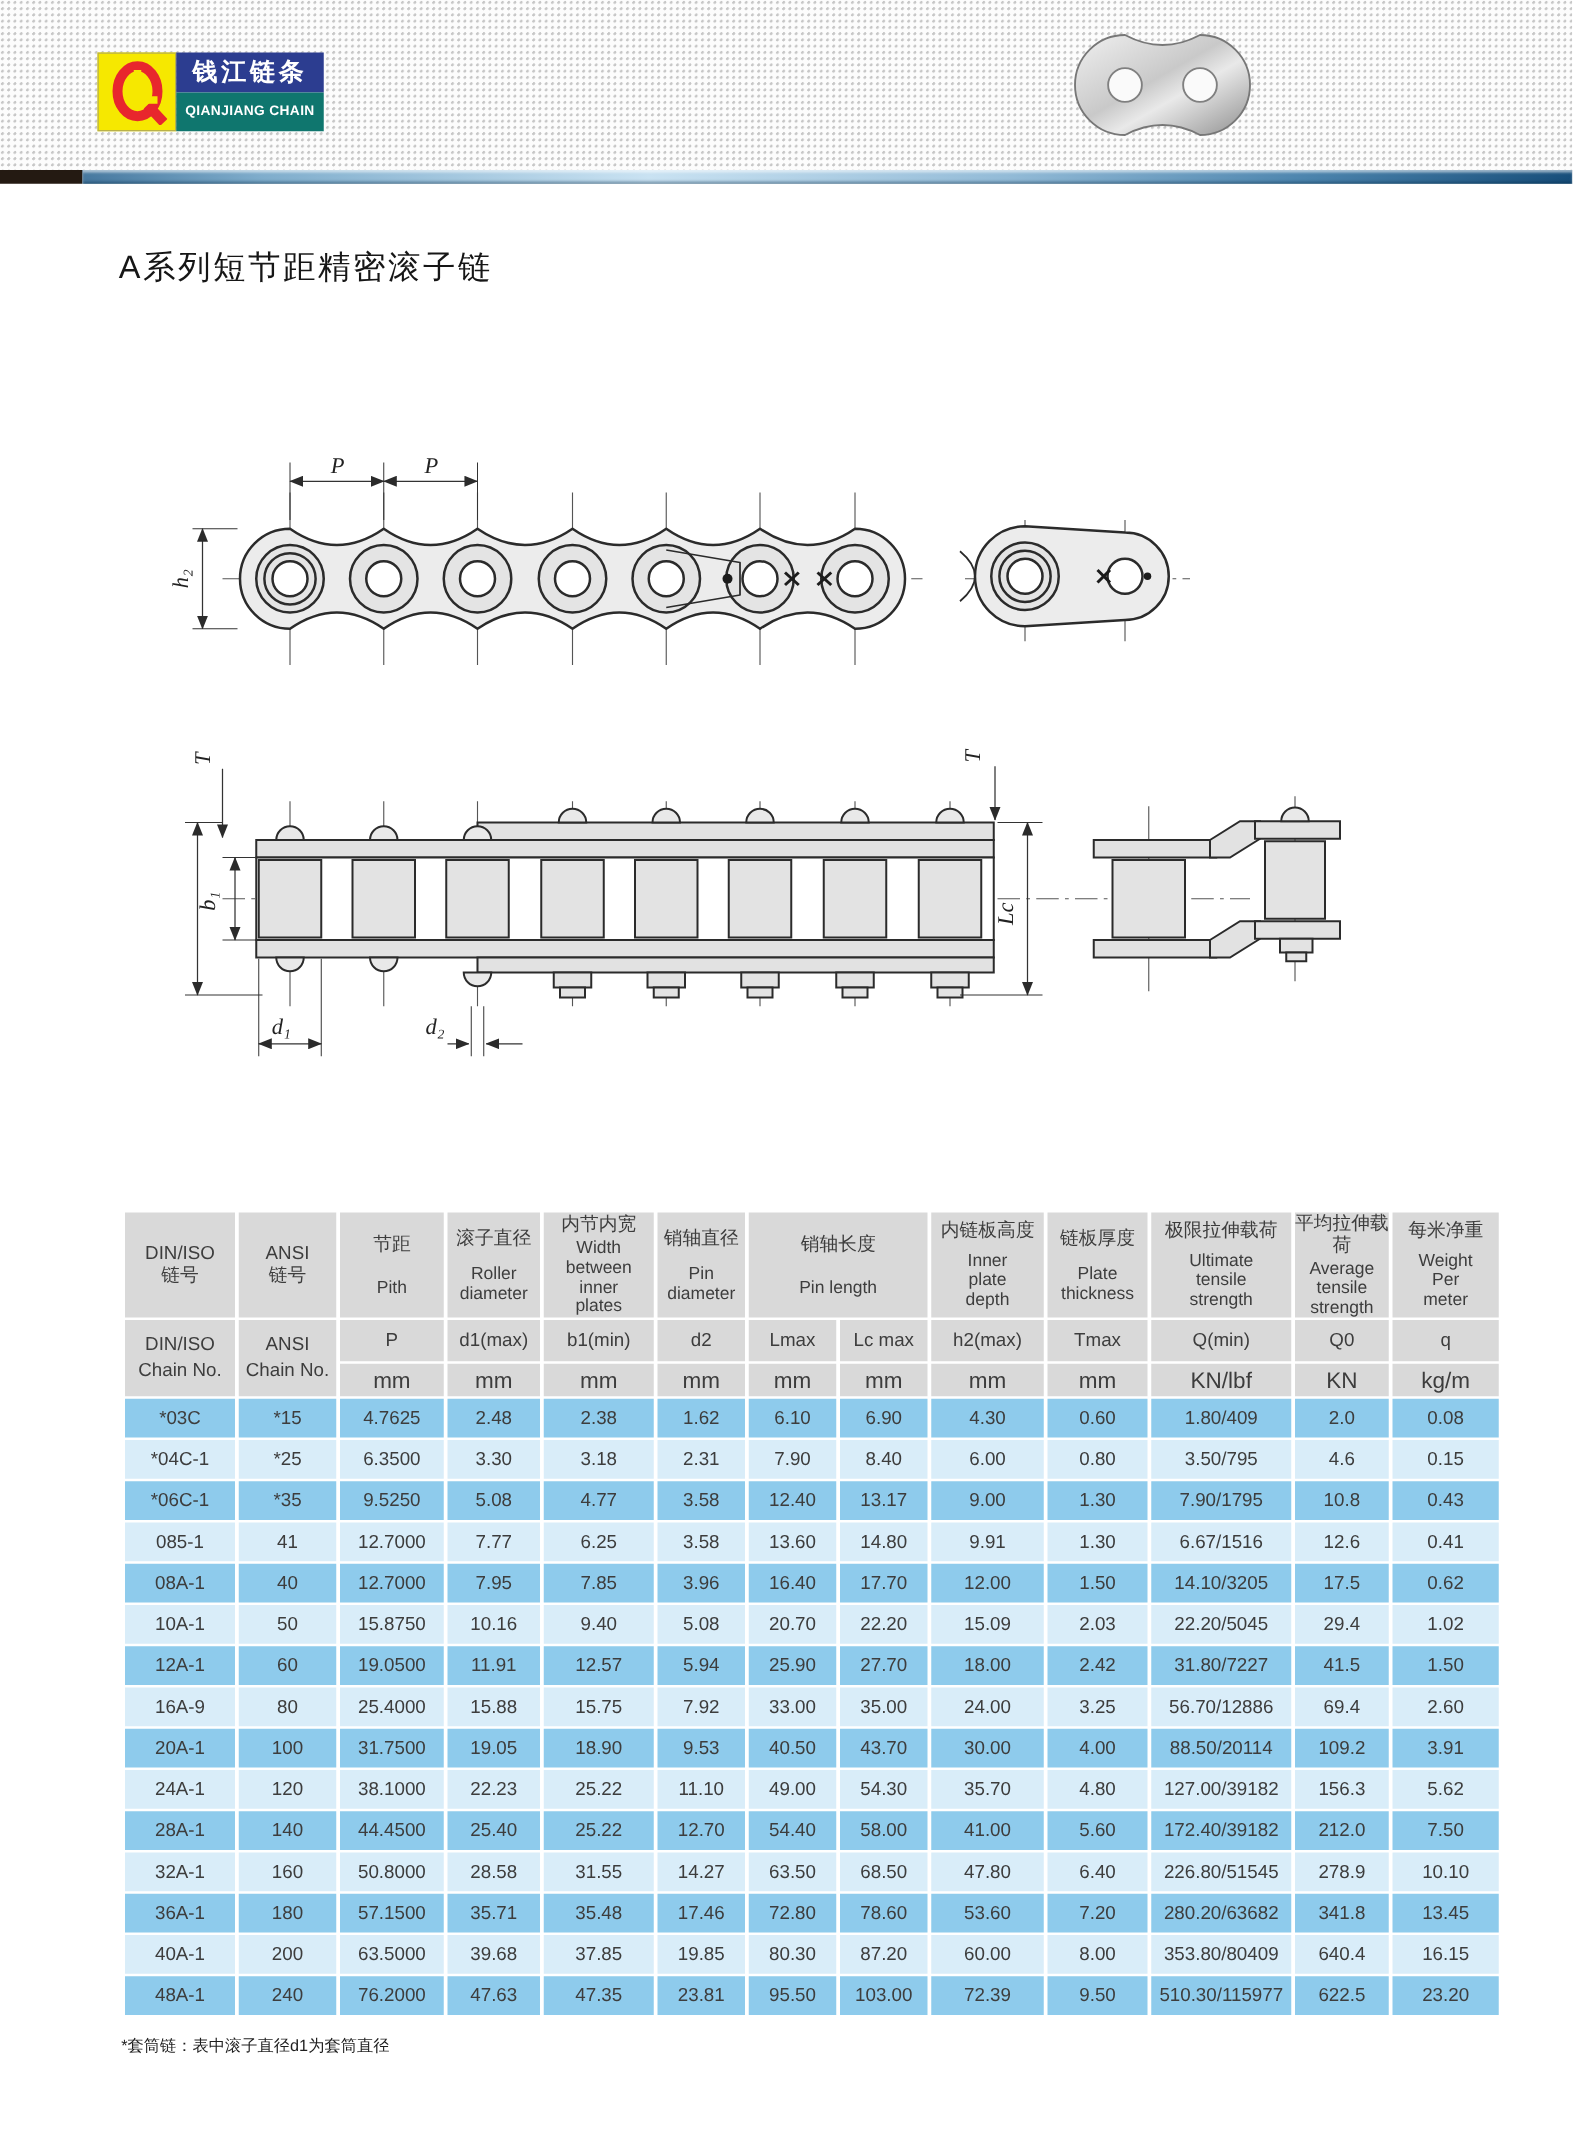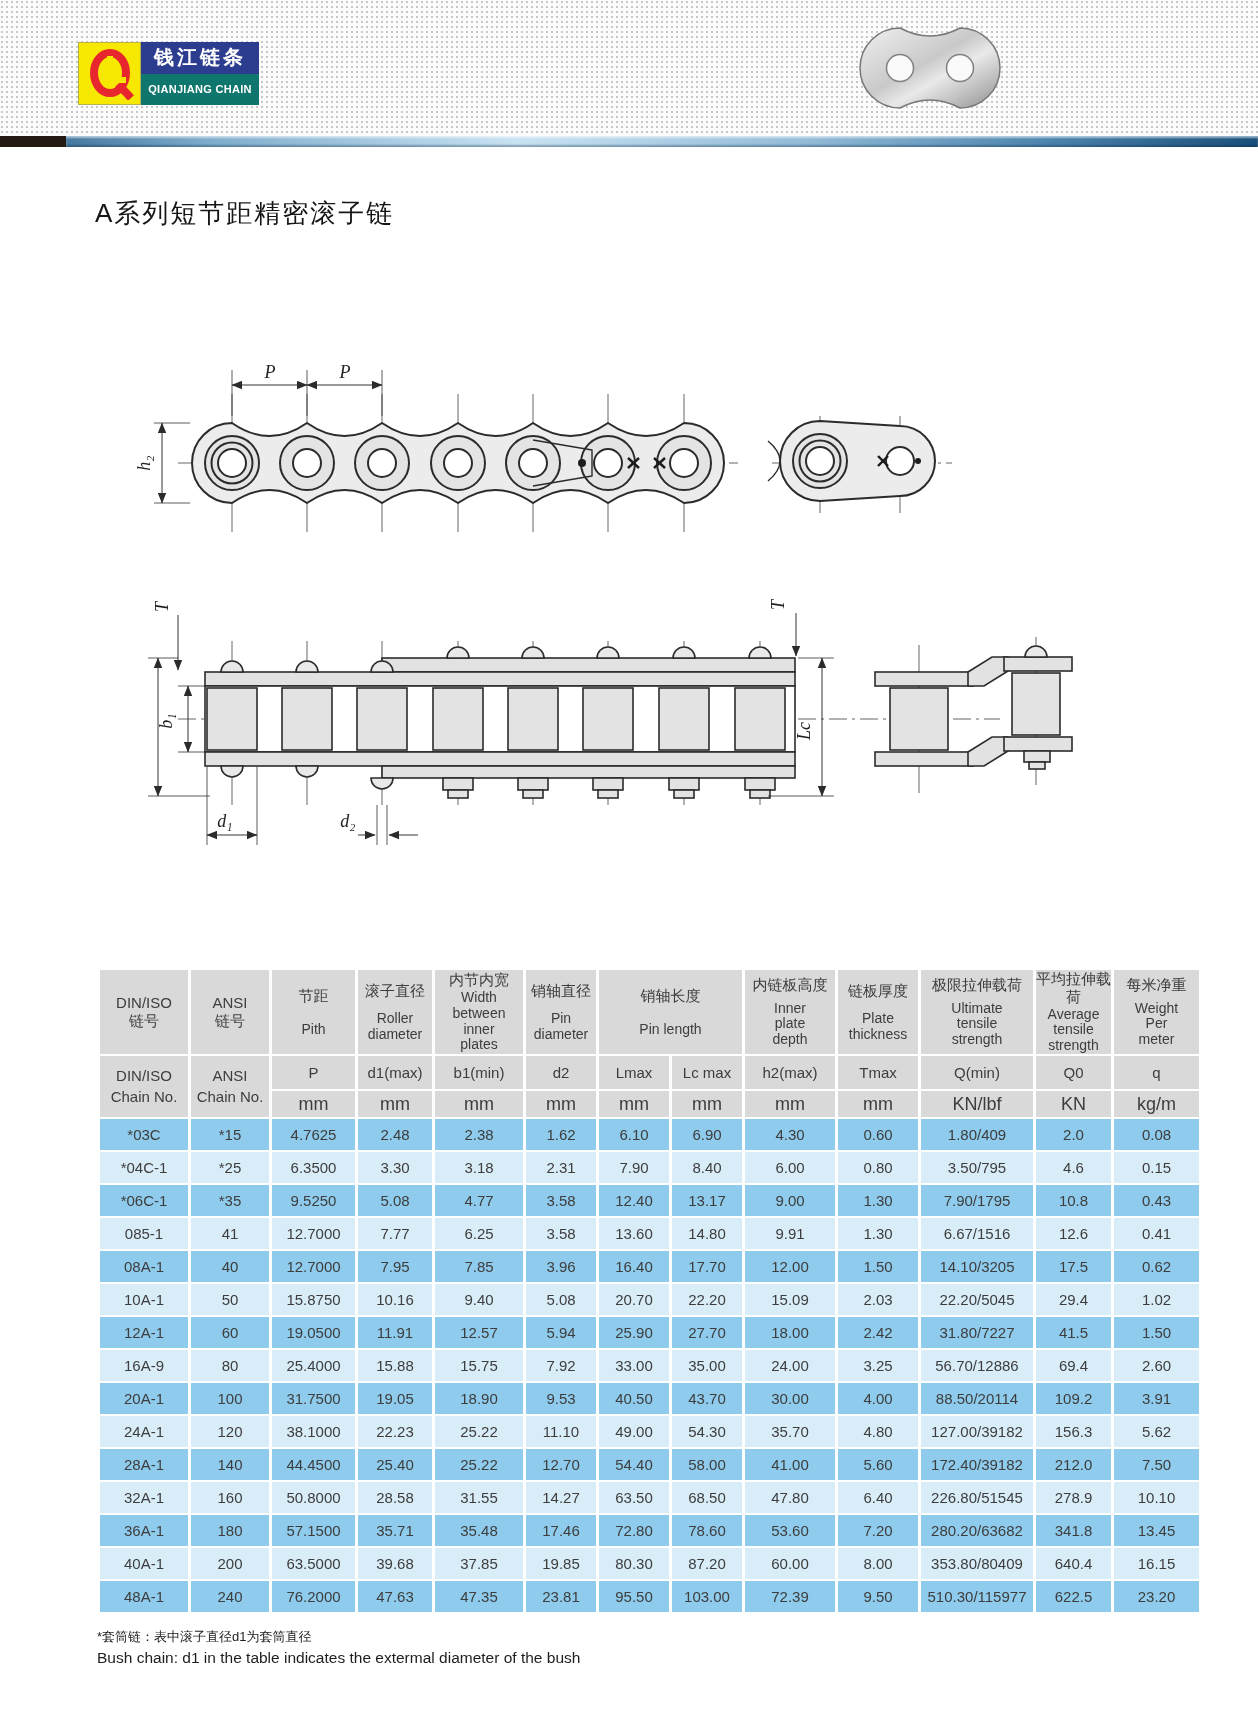--- a/index.html
+++ b/index.html
@@ -648,16 +648,15 @@
           <td>9.50</td>
           <td>510.30/115977</td>
           <td>622.5</td>
           <td>23.20</td>
         </tr>
       </tbody>
   </table>
 
   <div class="footnote">
     <div class="fn-cn">*套筒链：表中滚子直径d1为套筒直径</div>
-    <div class="fn-en">Bush chain: d1 in the table indicates the extermal diameter of the bush</div>
   </div>
 
 </div>
 
 </body></html>

